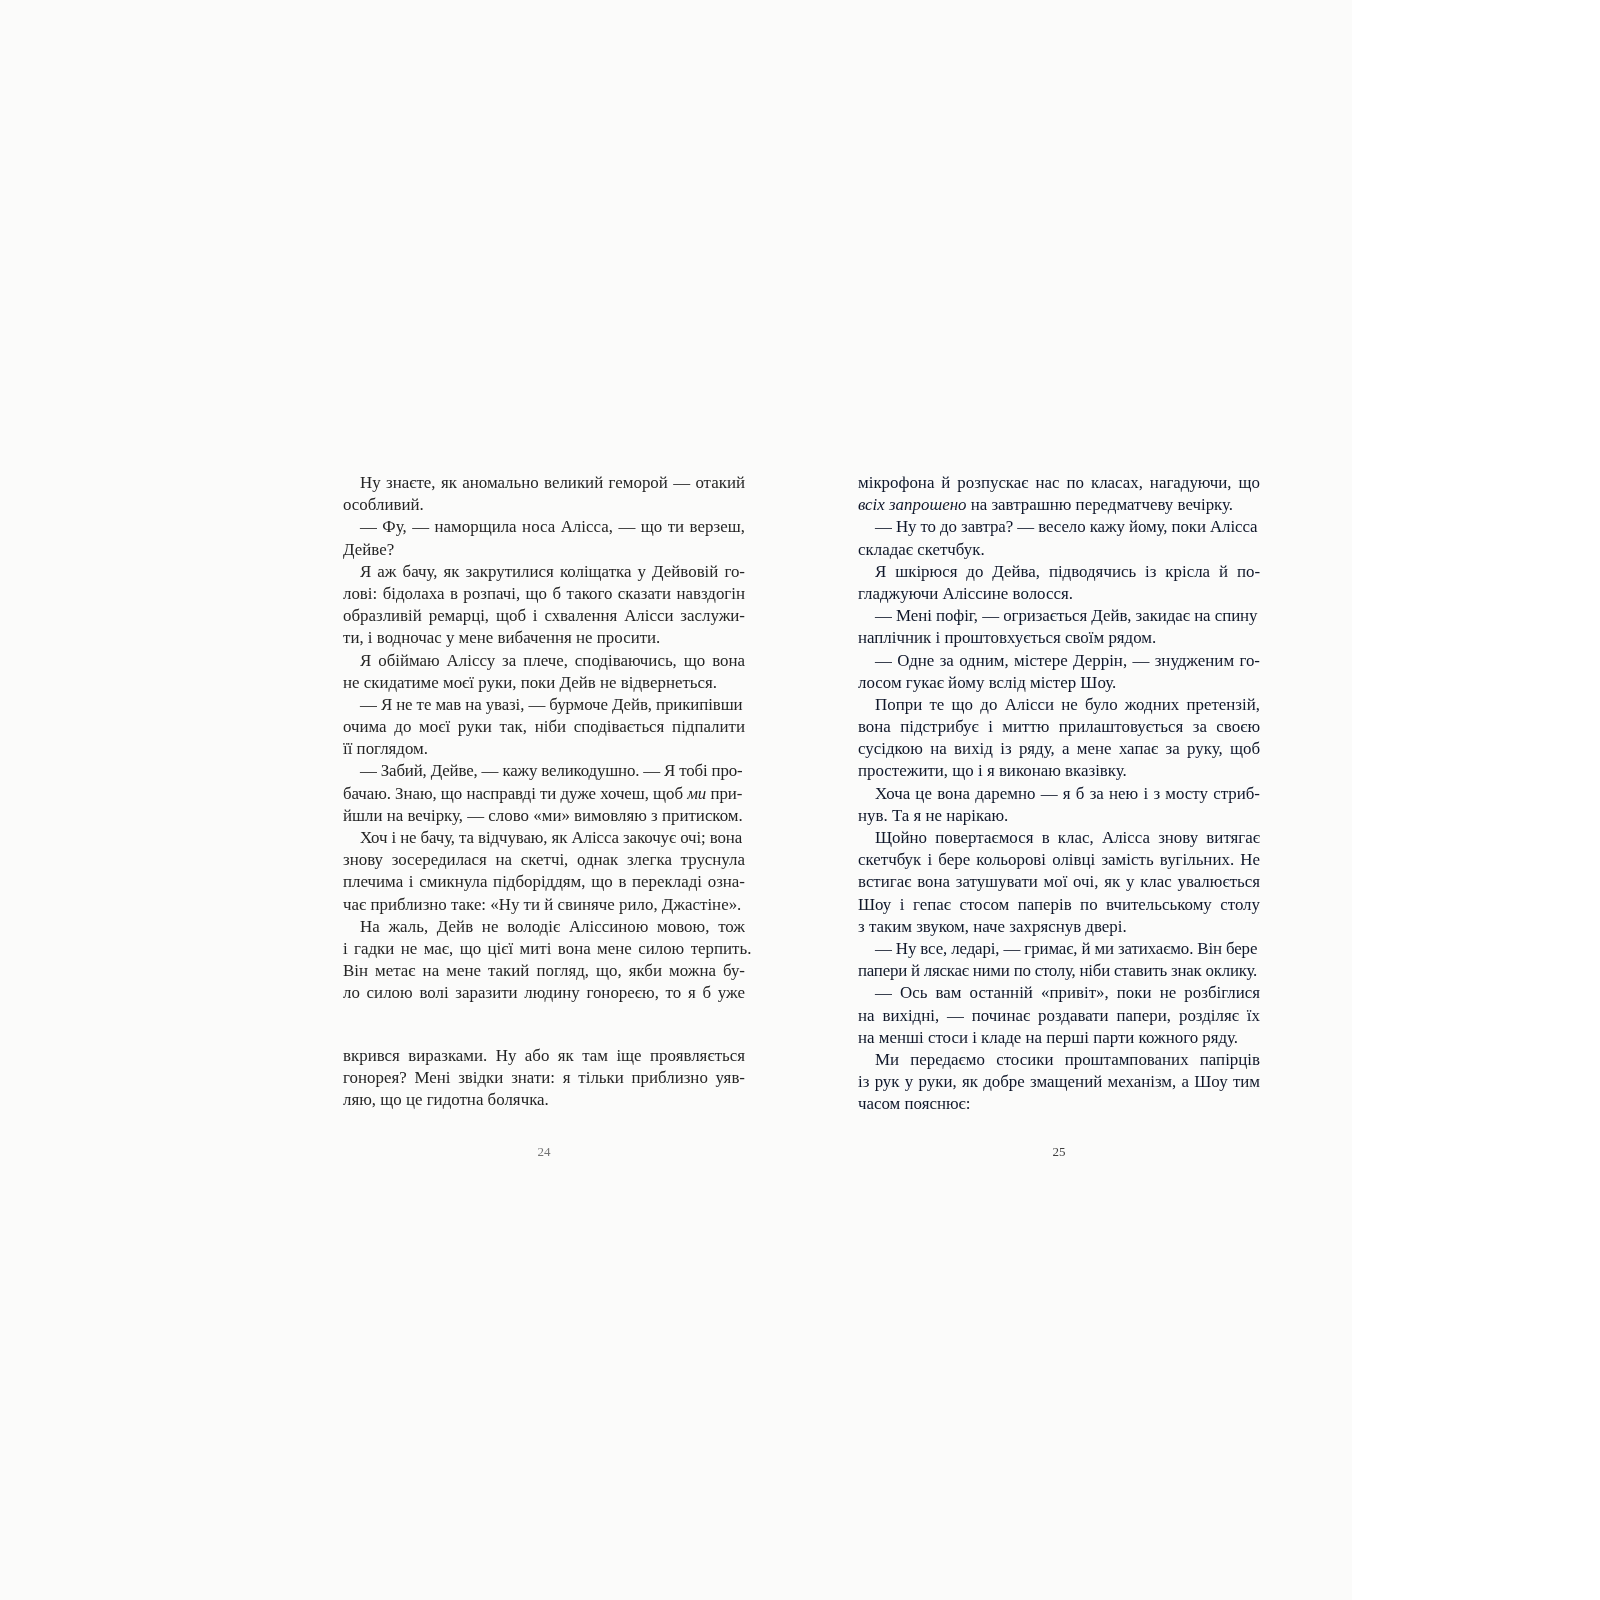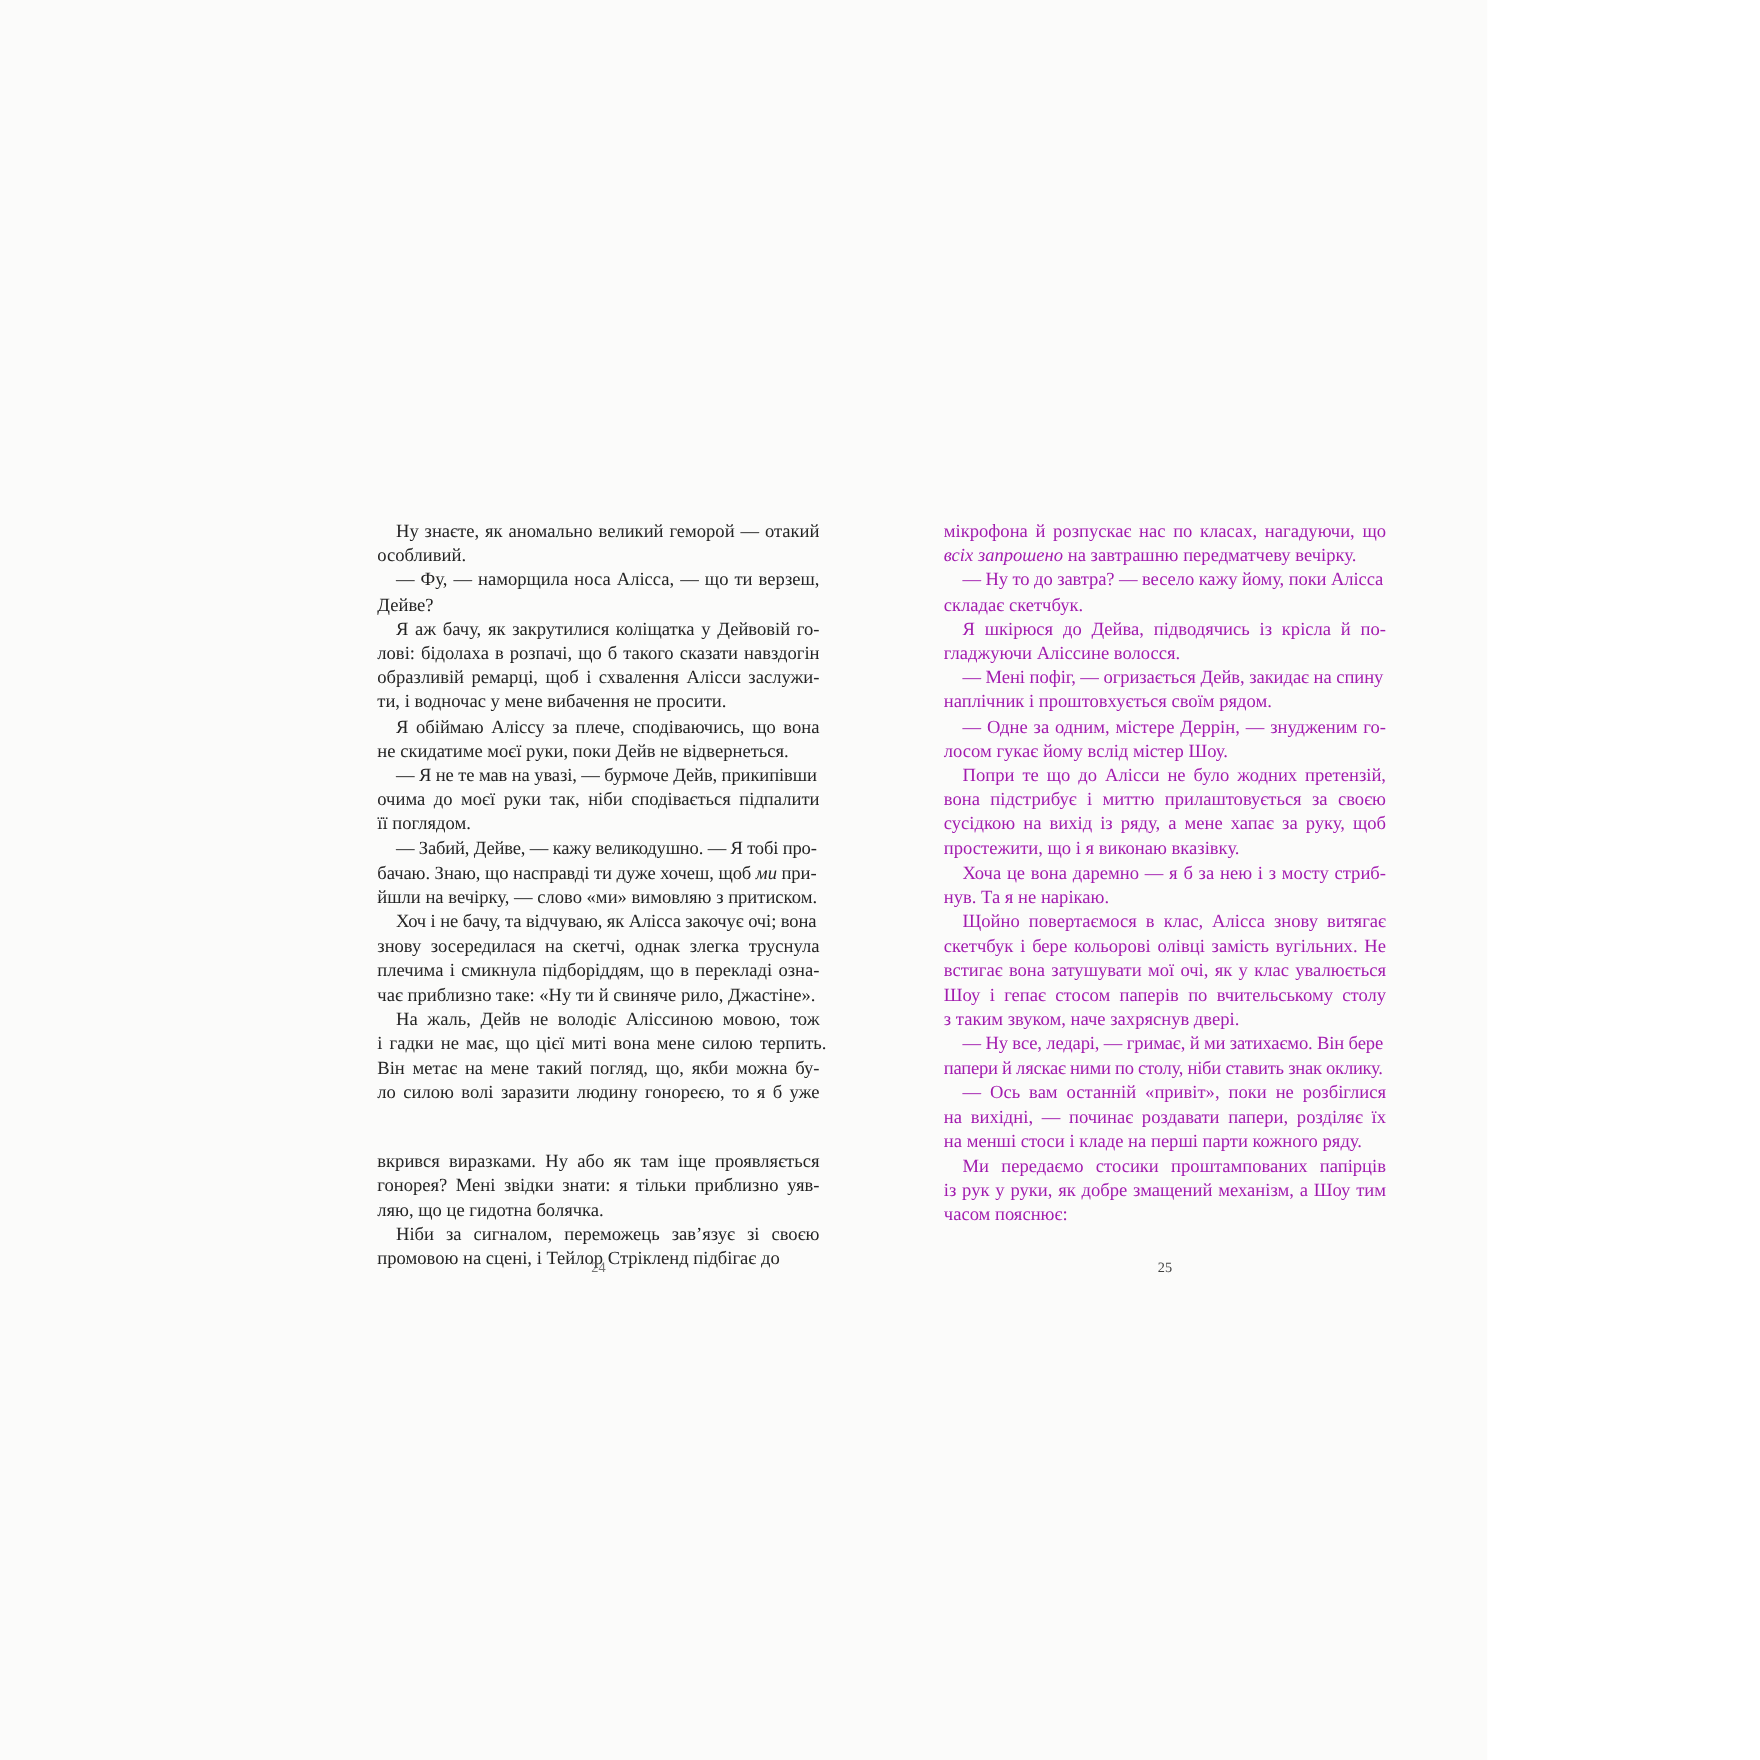--- a/index.html
+++ b/index.html
@@ -83,29 +83,25 @@
         </div>
         <div class="para">
           <div class="line indent" style="word-spacing: 4.529px;"><span class="line-inner">На жаль, Дейв не володіє Аліссиною мовою, тож</span></div>
           <div class="line" style="word-spacing: 2.186px;"><span class="line-inner">і гадки не має, що цієї миті вона мене силою терпить.</span></div>
           <div class="line" style="word-spacing: 2.83px;"><span class="line-inner">Він метає на мене такий погляд, що, якби можна бу-</span></div>
           <div class="line" style="word-spacing: 2.526px;"><span class="line-inner">ло силою волі заразити людину гонореєю, то я б уже</span></div>
           <div class="line" style="word-spacing: 4.221px; margin-top: 40px;"><span class="line-inner">вкрився виразками. Ну або як там іще проявляється</span></div>
           <div class="line" style="word-spacing: 3.538px;"><span class="line-inner">гонорея? Мені звідки знати: я тільки приблизно уяв-</span></div>
           <div class="line last"><span class="line-inner">ляю, що це гидотна болячка.</span></div>
         </div>
-        <div class="para">
-          <div class="line indent" style="word-spacing: 6.648px;"><span class="line-inner">Ніби за сигналом, переможець зав’язує зі своєю</span></div>
-          <div class="line last"><span class="line-inner">промовою на сцені, і Тейлор Стрікленд підбігає до</span></div>
-        </div>
       </div>
     <div class="folio" style="color: #737373;">24</div>
   </section>
   <section class="page-col" id="col-right">
-    <div class="text-block" style="color: #a21caf;">
+    <div class="text-block" style="color: #0f172a;">
         <div class="para">
           <div class="line" style="word-spacing: 2.721px;"><span class="line-inner">мікрофона й розпускає нас по класах, нагадуючи, що</span></div>
           <div class="line last"><span class="line-inner"><i>всіх запрошено</i> на завтрашню передматчеву вечірку.</span></div>
         </div>
         <div class="para">
           <div class="line indent" style="letter-spacing: -0.092px;"><span class="line-inner">— Ну то до завтра? — весело кажу йому, поки Алісса</span></div>
           <div class="line last"><span class="line-inner">складає скетчбук.</span></div>
         </div>
         <div class="para">
           <div class="line indent" style="word-spacing: 4.678px;"><span class="line-inner">Я шкірюся до Дейва, підводячись із крісла й по-</span></div>

